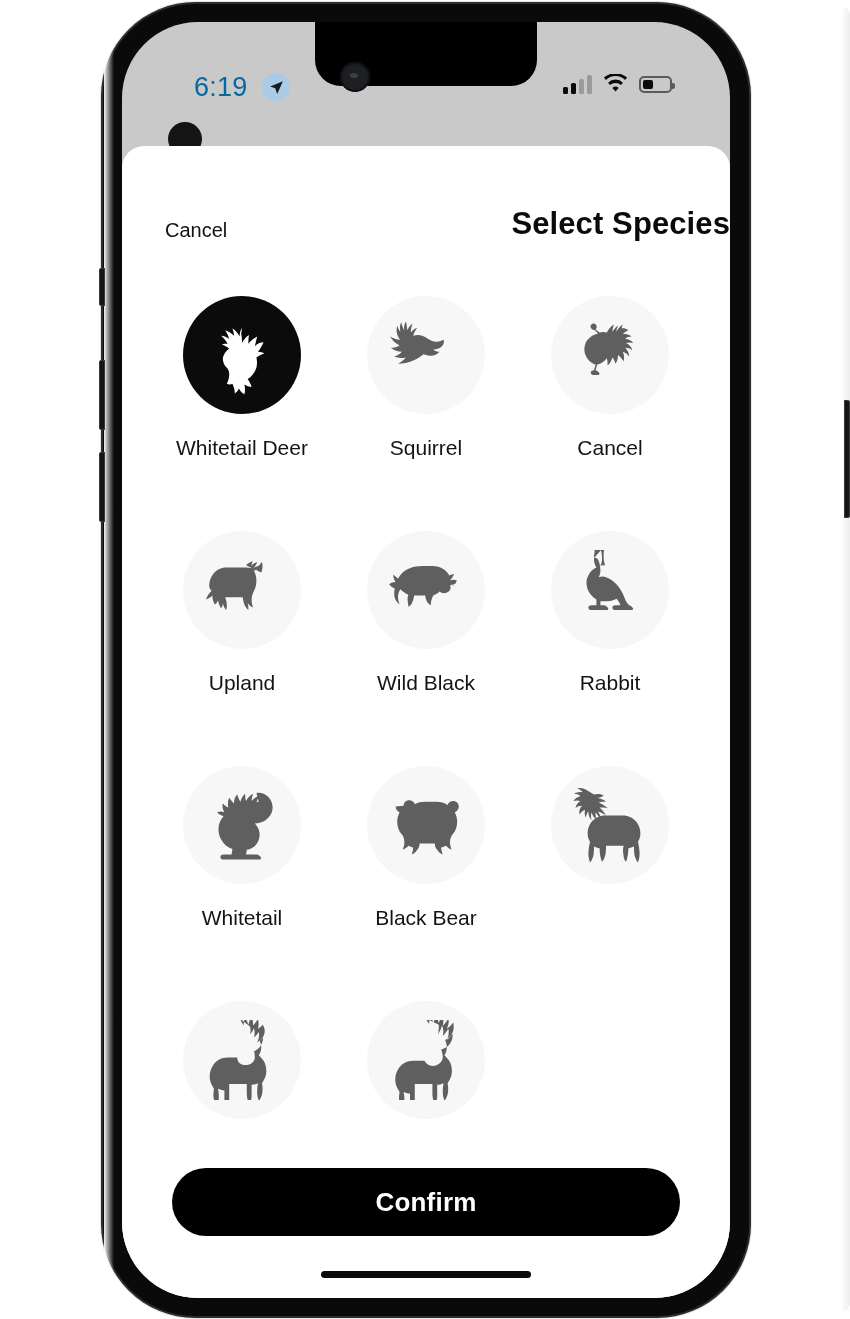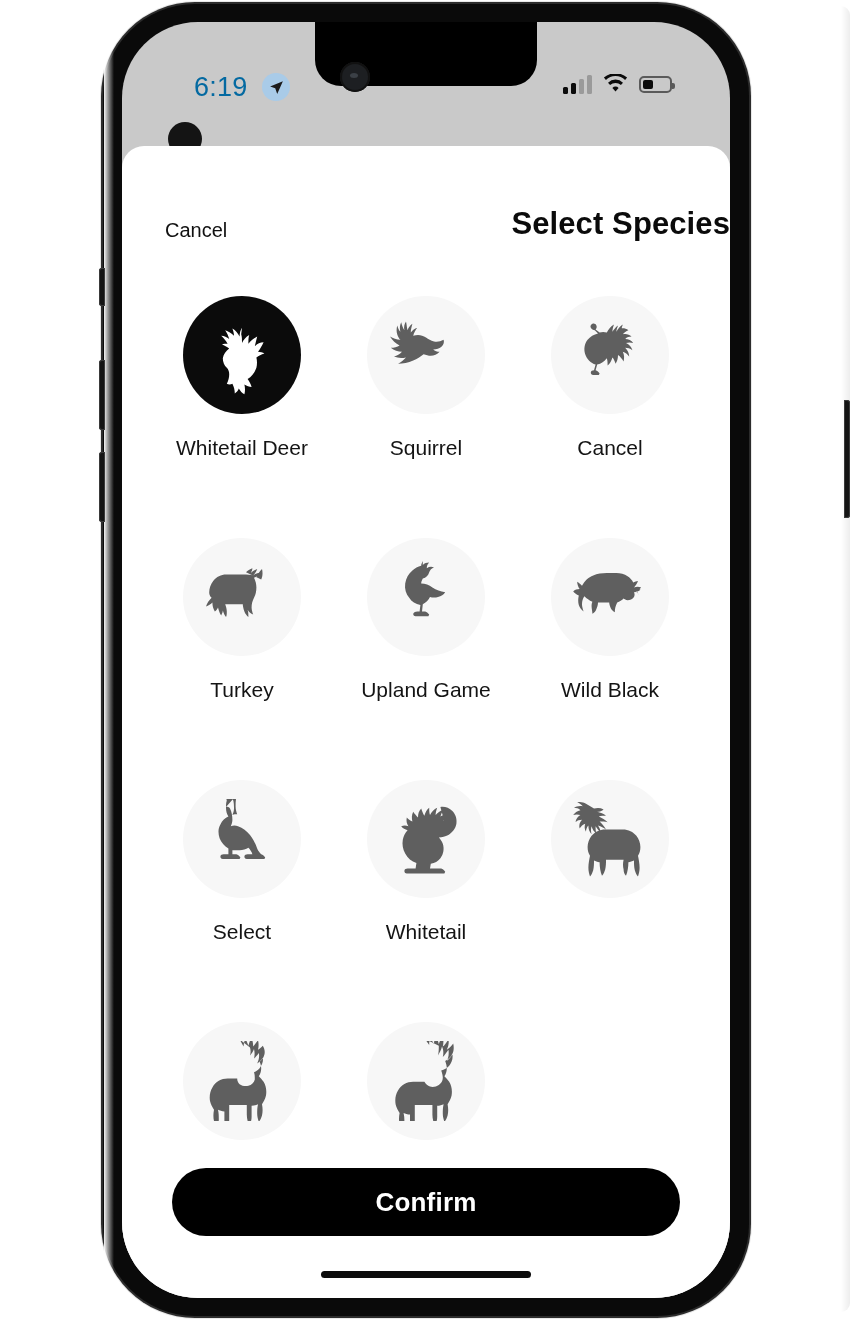--- a/index.html
+++ b/index.html
@@ -141,21 +141,21 @@
     position: absolute; left: 0; right: 0; top: 60px;
     text-align: right; font-size: 31px; font-weight: 700;
     color: #0b0b0b; letter-spacing: .1px;
   }
 
   
   .grid {
     position: absolute; left: 0; top: 150px; width: 608px;
     display: grid;
     grid-template-columns: repeat(3, 1fr);
-    row-gap: 7px;
+    row-gap: 0px;
     padding: 0 28px;
   }
   .cell {
     display: flex; flex-direction: column; align-items: center;
     height: 235px; cursor: pointer; user-select: none;
   }
   .avatar {
     width: 118px; height: 118px; border-radius: 50%;
     background: #f7f7f7;
     display: flex; align-items: center; justify-content: center;
@@ -268,53 +268,53 @@
               </svg>
             </div>
             <div class="cell-label">Cancel</div>
           </div>
           <div class="cell">
             <div class="avatar">
               <svg viewBox="0 0 100 100" aria-hidden="true">
                 <path d="M74 28c2-4 2-9 1-13-3 3-5 6-7 10-4-2-8-3-13-3H30c-6 0-12 3-16 8-3 4-5 9-5 14 0 3 1 5 3 7-3 3-6 7-7 11 3-1 6-3 8-5 0 4 1 8 3 11 2-1 3-3 4-5 1 4 2 7 4 10 1-2 2-4 2-6 1 3 2 6 4 8 1-2 1-4 1-7 0-3-1-6-2-9h22c0 3 1 6 2 9 1 3 3 5 5 7 0-3 0-6-1-9 2 3 4 5 7 6-1-3-2-6-2-9 0-4 1-8 3-12 2-4 3-8 3-13 0-4-1-8-3-12 3-1 5-3 7-6-3 0-6 1-8 3 2-2 4-5 5-8-3 1-6 3-8 5 1-2 2-4 2-6-3 1-6 3-8 5z"></path>
               </svg>
             </div>
-            <div class="cell-label">Turkey</div>
-          </div>
-          <div class="cell">
-            <div class="avatar">
-              <svg viewBox="0 0 100 100" aria-hidden="true">
-                <path d="M46 10c2-2 5-3 8-3-2 2-3 4-3 7 3-2 6-2 9-1-3 1-5 3-6 6-1 4-4 7-8 8-1 2-2 4-2 6 5 0 10 2 14 5 5 3 10 5 16 6-2 3-5 5-9 6-3 1-7 1-10 0-2 4-5 7-9 9l-1 9h4c2 1 4 2 5 4l-1 2H37c-2 0-3-1-3-3 1-2 3-3 5-3h3l1-8c-6-1-11-4-14-9-4-5-6-11-5-18 1-6 4-12 9-16 3-3 7-5 11-6 0-2 1-4 2-6z"></path>
-              </svg>
-            </div>
-            <div class="cell-label">Upland Game</div>
+            <div class="cell-label">Upland</div>
           </div>
           <div class="cell">
             <div class="avatar">
               <svg viewBox="0 0 100 100" aria-hidden="true">
                 <path d="M80 38c3 0 6 1 8 3-2 2-5 3-8 3 1 2 1 4 0 6-2 3-5 4-8 4-2 0-4-1-5-2-2 2-5 4-8 5-2 4-3 8-3 12-2-1-4-3-5-5-1-2-2-5-2-7H35c0 3-1 6-2 8-1 3-3 5-5 6 0-3-1-6-1-9 0-2 0-4 1-6-4-2-7-4-10-7-2 3-3 6-3 10 0 3 1 6 2 9-3-2-5-5-6-8-1-4-1-8 0-12-3-1-5-3-7-5 2-2 5-3 8-3-2-3-3-6-3-9 2 1 4 3 6 5 3-6 8-11 14-13 5-2 11-3 17-3h12c5 0 10 1 14 4 3 2 6 5 7 8 2-1 4-2 6-2-1 3-3 6-5 8 3-1 6-1 9 0-2 2-4 4-7 5 2 1 4 3 5 5z"></path>
               </svg>
             </div>
             <div class="cell-label">Wild Black</div>
           </div>
           <div class="cell">
             <div class="avatar">
               <svg viewBox="0 0 100 100" aria-hidden="true">
                 <path d="M30 10c2-1 4 0 5 2 2 4 3 9 3 14 0 3-1 6-2 8 3-1 6-1 9 0 6 2 11 6 15 11 4 5 7 11 9 17 1 3 3 5 5 7 2 1 4 2 5 4l-1 2H56c-2 0-3-1-3-3 0-2 2-3 4-3h6c-1-3-3-6-5-8-3 2-7 3-11 3h-9v5h5c2 1 4 2 5 4l-1 2H26c-2 0-3-1-3-3 0-2 2-3 4-3h6v-7c-5-3-9-8-11-13-2-6-2-12 1-17 2-5 6-8 10-10-2-3-3-7-3-11 0-3 0-6 1-9-1-2 0-4 2-5 2-1 4 0 5 2 2 4 2 9 2 13 0 3-1 6-2 8 2-1 4-1 6-1-1-3-2-6-2-10 0-4 0-8 1-11-1-2 0-4 2-5z"></path>
               </svg>
             </div>
-            <div class="cell-label">Select</div>
+            <div class="cell-label">Rabbit</div>
           </div>
           <div class="cell">
             <div class="avatar">
               <svg viewBox="0 0 100 100" aria-hidden="true">
                 <path d="M68 10c5-1 11 1 15 5 4 4 6 10 5 16-1 6-5 11-10 14-4 2-8 3-12 3 2 2 4 5 5 8 2 6 1 13-3 18-3 4-7 6-12 7l-1 6h14c2 1 4 2 5 4l-1 2H26c-2 0-3-1-3-3 0-2 2-3 4-3h10l1-7c-6-2-11-6-14-12-3-5-4-11-3-17 1-5 3-9 6-12-3-1-6-2-8-5 3-1 6-1 9 0-2-3-3-7-2-11 2 2 4 4 7 5-1-4-1-8 1-12 2 3 4 5 6 7 0-4 1-8 4-11 1 3 2 6 4 9 1-4 3-8 6-10 0 3 0 6 1 9 2-4 5-7 9-9-1 3-2 6-2 9 3-3 6-6 10-7-2 3-3 6-4 9 3-2 6-3 9-3-2 2-4 5-5 8 3-2 5-3 8-3-2 3-4 5-6 7 3-1 6-1 9 0-2 2-5 4-8 5z"></path>
               </svg>
             </div>
             <div class="cell-label">Whitetail</div>
+          </div>
+          <div class="cell">
+            <div class="avatar">
+              <svg viewBox="0 0 100 100" aria-hidden="true">
+                <path d="M22 26c0-4 3-7 7-7 3 0 6 2 7 5 4-2 8-3 13-3h14c5 0 10 1 14 4 1-3 4-5 7-5 4 0 7 3 7 7 0 3-2 6-5 7 2 4 3 8 3 12 0 6-2 12-6 16-2 3-3 6-3 10 0 3 1 6 2 9-3-1-5-3-7-5-2 1-4 2-6 2 0 3 1 6 2 9-3-1-5-3-7-6-2-2-3-5-3-8H42c0 3-1 6-3 8-2 3-4 5-7 6 1-3 2-6 2-9-2 0-4-1-6-2-2 2-4 4-7 5 1-3 2-6 2-9 0-4-1-7-3-10-4-4-6-10-6-16 0-4 1-8 3-12-3-1-5-4-5-7z"></path>
+              </svg>
+            </div>
+            <div class="cell-label">Black Bear</div>
           </div>
           <div class="cell">
             <div class="avatar">
               <svg viewBox="0 0 100 100" aria-hidden="true">
                 <path d="M30 12c4-1 8-1 12 1-2 2-5 3-8 3 4 1 8 2 11 5-3 0-6 0-9 1 4 2 8 4 11 7-3-1-7-1-10-1 3 3 6 6 8 10-3-2-6-4-10-5 2 3 3 6 4 9-3-2-5-5-7-8 0 3 0 6 1 9-3-2-5-5-6-9-1 3-1 7 0 10-3-3-4-7-4-11-2 2-3 5-3 8-2-3-2-7-1-10-3 1-5 3-7 6-1-4 0-8 3-11-3 0-6 1-8 3 0-4 3-7 6-9-3-1-6-1-9 0 2-3 5-5 9-6-2-2-5-3-8-3 3-2 7-3 11-2-2-2-4-4-7-5 4-1 8 0 11 2zM40 38h26c7 0 13 3 17 8 3 4 5 9 5 14 0 4-1 8-3 11 1 5 2 10 2 15 0 4-1 8-2 11-2-2-3-5-4-8-1-4-1-8-1-12-2 1-5 2-7 2 0 6-1 12-3 17-2-2-3-5-3-8-1-4-1-8 0-12H45c0 4 0 8-1 12-1 3-2 6-4 8-2-5-3-11-3-17-3 0-5-1-7-2 0 4 0 8-1 12-1 3-2 6-4 8-1-3-2-7-2-11 0-5 1-10 2-15-2-3-3-7-3-11 0-5 2-10 5-14 4-5 10-8 17-8z"></path>
               </svg>
             </div>
             <div class="cell-label"></div>
           </div>
           <div class="cell">

